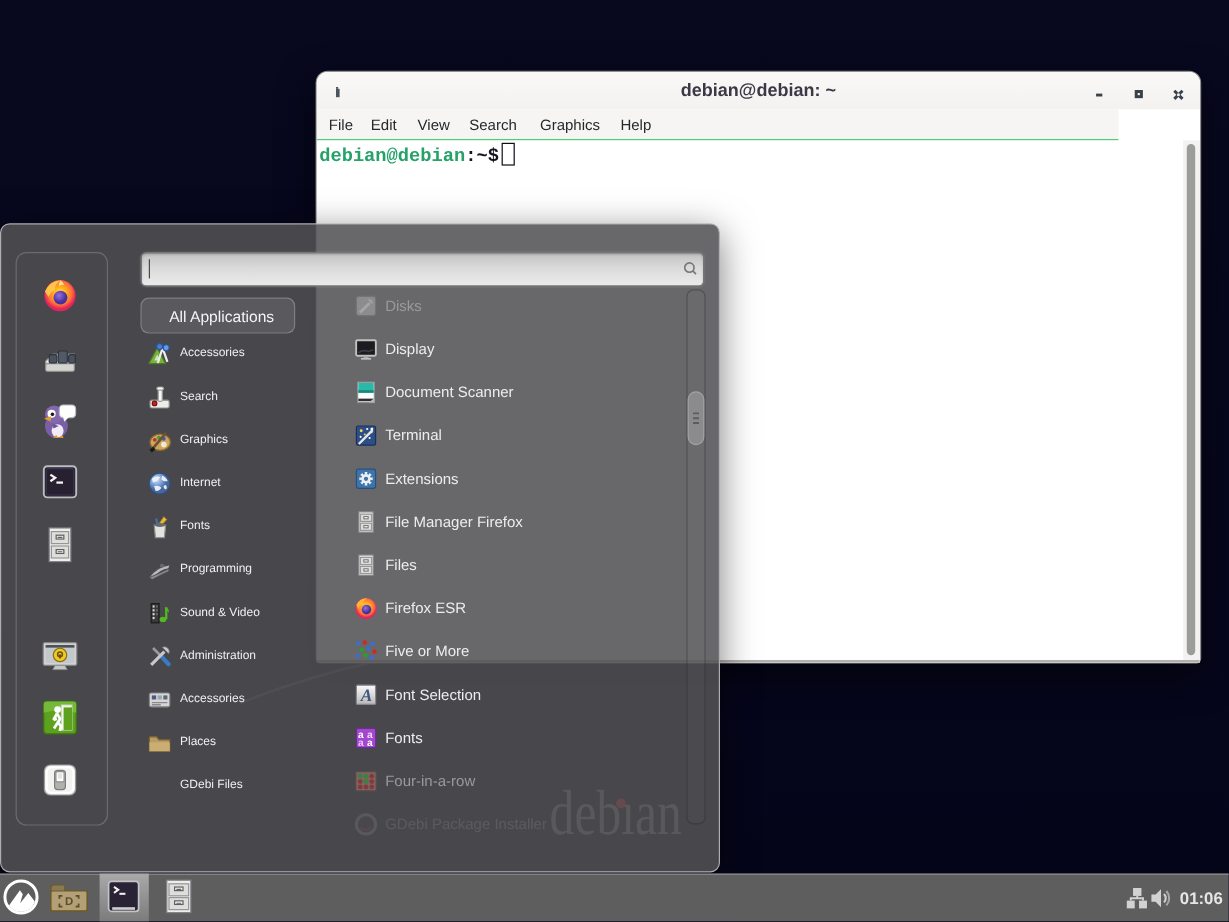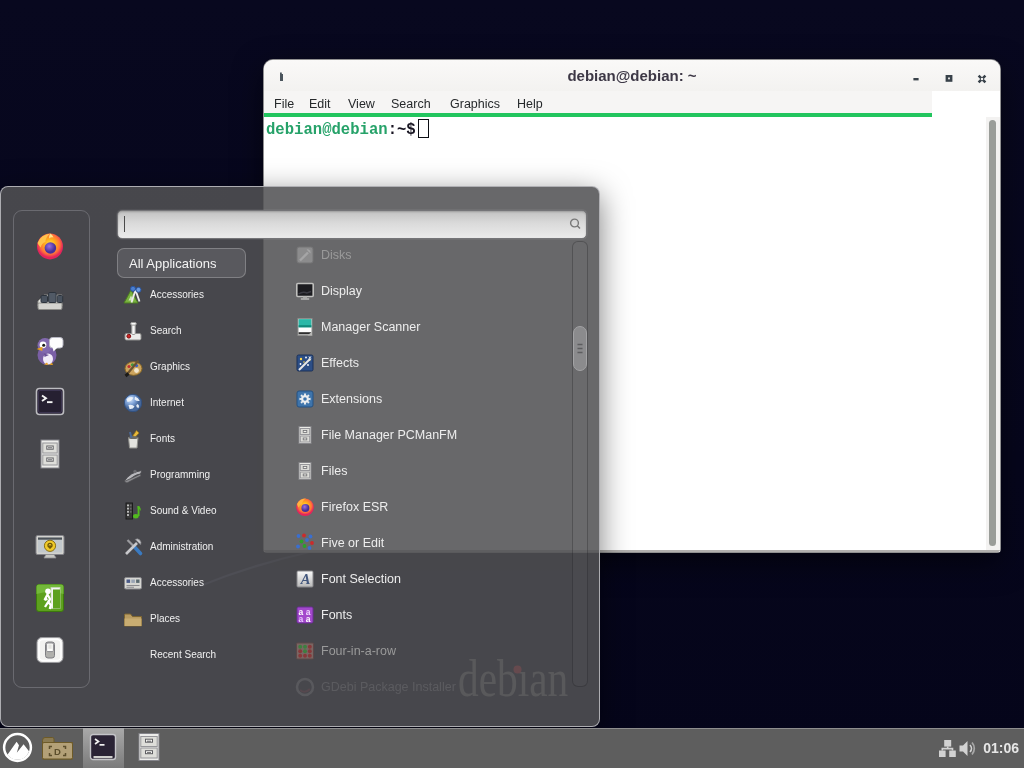--- a/index.html
+++ b/index.html
@@ -4,36 +4,36 @@
 html,body{margin:0;padding:0}
 body{width:1024px;height:768px;overflow:hidden;position:relative;background:#06061c;font-family:"Liberation Sans",sans-serif;}
 .abs{position:absolute}
 
 #desk{left:0;top:0;width:1024px;height:768px;background:linear-gradient(180deg,#08081f 0%,#06061c 60%,#05051a 100%);}
 #wmark{left:458px;top:652px;font-family:"Liberation Serif",serif;font-size:53px;color:#8a8a8a;transform:scaleX(0.78);transform-origin:left top;letter-spacing:0px;line-height:53px;}
 
 #term{left:264px;top:31px;width:736px;height:492px;background:#fff;border-radius:9px 9px 3px 3px;box-shadow:0 0 0 1px rgba(160,160,158,0.9),0 10px 30px rgba(0,0,0,0.55);margin-top:29px;}
 #tbar{left:0;top:0;width:736px;height:31px;background:linear-gradient(180deg,#faf9f8,#f3f2f0);border-radius:9px 9px 0 0;}
 #ttitle{left:0;top:0;width:736px;height:31px;line-height:31px;text-align:center;font-weight:bold;font-size:15px;color:#3d3846;}
-#mbar{left:0;top:31px;width:668px;height:26px;background:#f6f5f4;border-bottom:4px solid #22c55e;box-sizing:border-box;font-size:12.5px;color:#26292b;}
+#mbar{left:0;top:31px;width:668px;height:26px;background:#f6f5f4;border-bottom:1px solid #22c55e;box-sizing:border-box;font-size:12.5px;color:#26292b;}
 #mbar span{position:absolute;top:0;height:26px;line-height:27px;}
 #tcontent{left:0;top:57px;width:736px;height:435px;background:#fff;}
 #tscroll{left:722px;top:57px;width:14px;height:433px;background:#f3f2f1;}
 #tbot{left:0;top:489.5px;width:736px;height:2.5px;background:#b2b0ae;border-radius:0 0 3px 3px;}
 #tthumb{left:3px;width:7px;background:#9a9d99;border-radius:3.5px;position:absolute;}
 #prompt{left:2px;top:60px;font-family:"Liberation Mono",monospace;font-size:15.6px;font-weight:bold;line-height:20px;white-space:pre;text-align:center;}
 .pgreen{color:#26a269}.pdark{color:#171421}
 #cursor{left:152px;top:-1px;width:9px;height:17px;border:1.5px solid #0c0e14;background:#fff;position:absolute;}
 
 #menubg{left:0;top:186px;width:598px;height:539px;background:rgba(81,81,84,0.87);border:1.5px solid rgba(184,184,188,0.9);border-radius:8px;box-shadow:0 8px 30px rgba(0,0,0,0.5);}
 #menu{left:0;top:0;width:1024px;height:768px;pointer-events:none;}
 #favbox{left:13px;top:210px;width:75px;height:476px;border:1px solid rgba(210,210,220,0.25);border-radius:9px;}
 #search{left:117px;top:210px;width:470px;height:28.5px;border:1px solid #757578;border-radius:5px;background:linear-gradient(180deg,#c2c2c2 0%,#dadada 45%,#ebebeb 100%);box-shadow:inset 0 1px 2px rgba(0,0,0,0.2),0 0 0 1px rgba(255,255,255,0.06);box-sizing:border-box;}
 #scursor{left:124px;top:216px;width:1.2px;height:16px;background:#4a4a4a;}
-#allapps{left:117px;top:248px;width:129px;height:30px;border:1px solid rgba(255,255,255,0.24);border-radius:7px;background:rgba(255,255,255,0.10);color:#f4f4f4;font-size:13px;line-height:30px;padding-left:11px;box-sizing:border-box;}
+#allapps{left:117px;top:248px;width:129px;height:30px;border:1px solid rgba(255,255,255,0.24);border-radius:7px;background:rgba(255,255,255,0.10);color:#f4f4f4;font-size:13px;line-height:30px;padding-left:23px;box-sizing:border-box;}
 .crow{position:absolute;left:150px;height:22px;line-height:22px;font-size:10px;color:#f0f0f0;white-space:nowrap;}
 .arow{position:absolute;left:321px;height:22px;line-height:22px;font-size:12.5px;color:#ededed;white-space:nowrap;}
 .dim{color:#9a9a9a}
 .ic{position:absolute;width:22px;height:22px;}
 .fav{position:absolute;width:32px;height:32px;}
 #mscroll{left:571.5px;top:241px;width:16px;height:446px;border:1px solid rgba(25,25,30,0.30);border-radius:6px;background:rgba(255,255,255,0.02);box-sizing:border-box;}
 #mthumb{left:573px;top:326px;width:14px;height:45px;background:#8b8b8d;border:1px solid #a3a3a5;border-radius:7px;box-sizing:border-box;}
 
 #panel{left:0;top:728px;width:1024px;height:40px;background:#5e5e5e;border-top:1px solid #8e8e8e;box-sizing:border-box;}
 #termbtn{left:83px;top:728px;width:41px;height:40px;background:linear-gradient(180deg,#a9a9a9,#7b7b7b);}
@@ -171,61 +171,61 @@
       <rect x="4.5" y="7.5" width="3.6" height="3.4" fill="#4a5a88"></rect>
       <rect x="9.3" y="7.5" width="3.6" height="3.4" fill="#9aa5b5"></rect>
       <rect x="14.1" y="7.5" width="3.4" height="3.4" fill="#5a6a70"></rect>
       <path d="M4.5 13.5 H17.5 M4.5 15.3 H12" stroke="#8a8a8e" stroke-width="1.1"></path>
     </svg>
   <div class="crow" style="top:608px">Places</div>
   <svg class="ic" style="left:122px;top:608px" viewBox="0 0 22 22">
       <path d="M2.5 6.5 L2.5 18 L19.5 18 L19.5 8.5 L10.5 8.5 L8.5 6 L3 6 Z" fill="#b99c62" stroke="#7c6430"></path>
       <path d="M2.5 10.5 L19.5 10.5 L19.5 18 L2.5 18 Z" fill="#c9ad72"></path>
     </svg>
-  <div class="crow" style="top:644px">Recent Search</div>
+  <div class="crow" style="top:644px">GDebi Files</div>
   <div class="arow dim" style="top:244px">Disks</div>
   <svg class="ic" style="left:294px;top:244px;opacity:0.5" viewBox="0 0 22 22">
       <rect x="3" y="3" width="16" height="16" rx="2" fill="#b0b0b0" stroke="#808080"></rect>
       <path d="M6 16.5 L14 8.5" stroke="#e2e2e2" stroke-width="2.4"></path>
       <path d="M12.6 5.4 A3.4 3.4 0 0 1 16.6 9.4 L14.4 7.6 Z" fill="#e2e2e2"></path>
     </svg>
   <div class="arow" style="top:280px">Display</div>
   <svg class="ic" style="left:294px;top:280px" viewBox="0 0 22 22">
       <rect x="2.8" y="3.5" width="16.4" height="13" rx="1" fill="#1c1c20" stroke="#c0c0be" stroke-width="1.6"></rect>
       <path d="M4.5 14 Q9 11 13 13 L17 11.5" stroke="#3c3c44" stroke-width="1.4" fill="none"></path>
       <rect x="9" y="16.5" width="4" height="1.8" fill="#aaaaa8"></rect>
       <rect x="6.8" y="18.3" width="8.4" height="1.4" fill="#c2c2c0"></rect>
     </svg>
-  <div class="arow" style="top:316px">Manager Scanner</div>
+  <div class="arow" style="top:316px">Document Scanner</div>
   <svg class="ic" style="left:294px;top:316px" viewBox="0 0 22 22">
       <rect x="4" y="2.5" width="14" height="17" fill="#fdfdfd" stroke="#8e8e8c"></rect>
       <rect x="4.6" y="3.1" width="12.8" height="8.2" fill="#2bb8a8"></rect>
       <rect x="4.6" y="9.2" width="12.8" height="2.1" fill="#11897b"></rect>
       <rect x="4.6" y="16.2" width="12.8" height="2.2" fill="#2e2e2e"></rect>
       <path d="M13.5 19.5 L18 15.5 L18 19.5 Z" fill="#b8b8b6"></path>
     </svg>
-  <div class="arow" style="top:352px">Effects</div>
+  <div class="arow" style="top:352px">Terminal</div>
   <svg class="ic" style="left:294px;top:352px" viewBox="0 0 22 22">
       <rect x="3" y="3" width="16" height="16" rx="1.5" fill="#2c4e86" stroke="#1a3058"></rect>
       <circle cx="7" cy="7" r="1.2" fill="#ffd94a"></circle>
       <circle cx="12" cy="5.5" r="0.9" fill="#fff"></circle>
       <circle cx="15.5" cy="8" r="1.1" fill="#ffd94a"></circle>
       <circle cx="6.5" cy="12" r="0.9" fill="#fff"></circle>
       <circle cx="10" cy="10" r="0.8" fill="#ffd94a"></circle>
       <circle cx="14" cy="13" r="0.9" fill="#fff"></circle>
       <path d="M5 18 L16.5 6.5" stroke="#e8e8e8" stroke-width="2"></path>
       <path d="M15 4.5 L16.8 6.3 M16.8 4.5 L15 6.3" stroke="#fff" stroke-width="1"></path>
     </svg>
   <div class="arow" style="top:388px">Extensions</div>
   <svg class="ic" style="left:294px;top:388px" viewBox="0 0 22 22">
       <rect x="3" y="3" width="16" height="16" rx="2" fill="#3e74ab" stroke="#255181"></rect>
       <path d="M14.91 10.14 L16.57 9.78 L16.57 12.22 L14.91 11.86 L14.37 13.16 L15.80 14.07 L14.07 15.80 L13.16 14.37 L11.86 14.91 L12.22 16.57 L9.78 16.57 L10.14 14.91 L8.84 14.37 L7.93 15.80 L6.20 14.07 L7.63 13.16 L7.09 11.86 L5.43 12.22 L5.43 9.78 L7.09 10.14 L7.63 8.84 L6.20 7.93 L7.93 6.20 L8.84 7.63 L10.14 7.09 L9.78 5.43 L12.22 5.43 L11.86 7.09 L13.16 7.63 L14.07 6.20 L15.80 7.93 L14.37 8.84 Z" fill="#eceef0"></path>
       <circle cx="11" cy="11" r="1.8" fill="#3e74ab"></circle>
     </svg>
-  <div class="arow" style="top:424px">File Manager PCManFM</div>
+  <div class="arow" style="top:424px">File Manager Firefox</div>
   <svg class="ic" style="left:294px;top:424px" viewBox="0 0 22 22">
       <rect x="5" y="2.5" width="12" height="17" fill="#e9e9e5" stroke="#86868a"></rect>
       <rect x="6.3" y="4.5" width="9.4" height="6" fill="#dcdcd8" stroke="#97979b"></rect>
       <rect x="6.3" y="12" width="9.4" height="6" fill="#dcdcd8" stroke="#97979b"></rect>
       <rect x="9.2" y="6.5" width="3.6" height="1.9" fill="#efefeb" stroke="#6e6e72" stroke-width="0.8"></rect>
       <rect x="9.2" y="14" width="3.6" height="1.9" fill="#efefeb" stroke="#6e6e72" stroke-width="0.8"></rect>
     </svg>
   <div class="arow" style="top:460px">Files</div>
   <svg class="ic" style="left:294px;top:460px" viewBox="0 0 22 22">
       <rect x="5" y="2.5" width="12" height="17" fill="#e9e9e5" stroke="#86868a"></rect>
@@ -245,21 +245,21 @@
         </radialGradient>
         <radialGradient id="fxb" cx="0.4" cy="0.35">
           <stop offset="0" stop-color="#9a6fe0"></stop>
           <stop offset="1" stop-color="#46309a"></stop>
         </radialGradient>
       </defs>
       <circle cx="11" cy="11.2" r="8.8" fill="url(#fxa)"></circle>
       <circle cx="11.4" cy="12" r="4.0" fill="url(#fxb)"></circle>
       <path d="M3 8 Q6 2.5 12 2.6 Q8.5 4.5 8.2 8 Q5.5 8.5 4.8 11.5 Q3.5 10 3 8 Z" fill="#ffb83e" opacity="0.95"></path>
     </svg>
-  <div class="arow" style="top:532px">Five or Edit</div>
+  <div class="arow" style="top:532px">Five or More</div>
   <svg class="ic" style="left:294px;top:532px" viewBox="0 0 22 22">
       <g>
         <circle cx="4.5" cy="4" r="1.9" fill="#3a6fd0"></circle>
         <circle cx="10" cy="3.5" r="1.9" fill="#cc2a2a"></circle>
         <circle cx="16.5" cy="4.5" r="1.9" fill="#3a6fd0"></circle>
         <circle cx="13" cy="8" r="1.9" fill="#3a6fd0"></circle>
         <circle cx="7.5" cy="9.5" r="1.9" fill="#2aa02a"></circle>
         <circle cx="18" cy="11" r="1.9" fill="#cc2a2a"></circle>
         <circle cx="4" cy="14.5" r="1.9" fill="#3a6fd0"></circle>
         <circle cx="10.5" cy="14" r="1.9" fill="#2aa02a"></circle>

